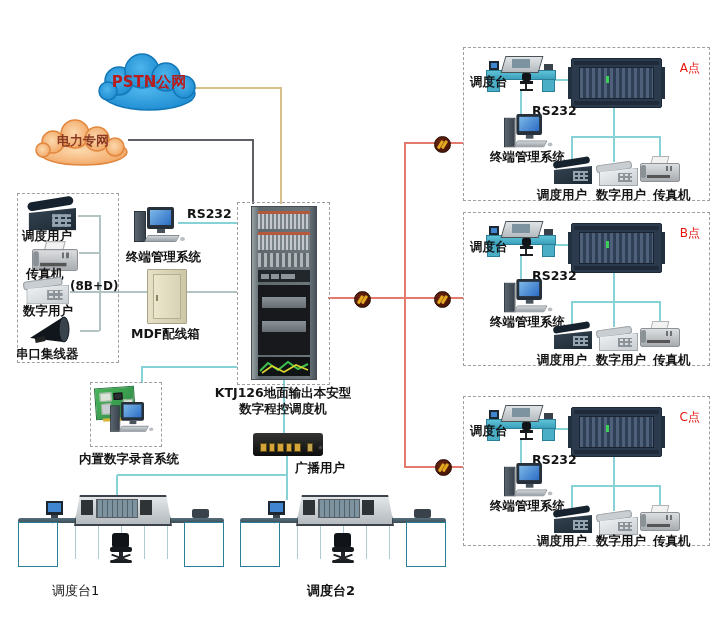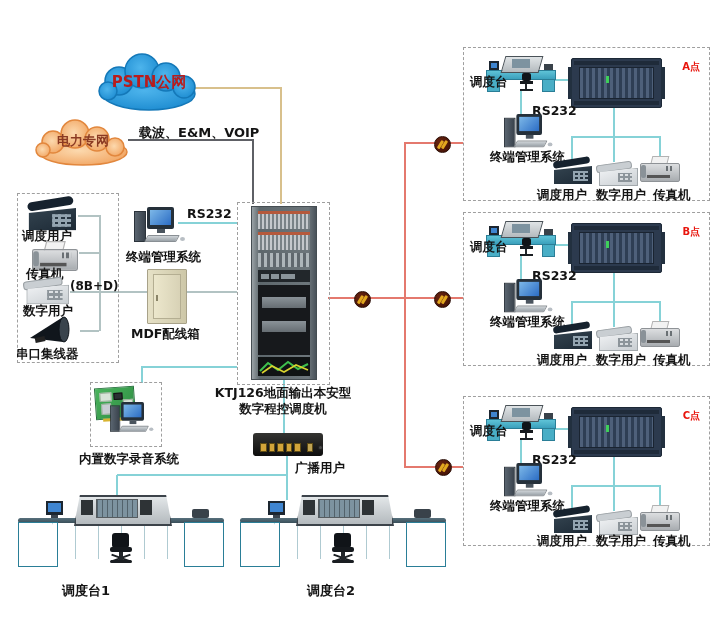--- a/index.html
+++ b/index.html
@@ -138,21 +138,21 @@
   .sconsole .smsc{left:5px;top:7px;width:6px;height:5px;background:#3f85d0}
   .sconsole .sphone{left:58px;top:8px;width:9px;height:6px;background:#39424a}
   .schair{position:absolute;width:14px;height:18px}
   .schair i{position:absolute;display:block}
   .schair .bk{left:2px;top:0;width:9px;height:8px;background:#101418;border-radius:2px}
   .schair .st{left:0;top:8px;width:13px;height:3px;background:#15191d}
   .schair .pl{left:5px;top:11px;width:2px;height:5px;background:#23272b}
   .schair .bs{left:0;top:16px;width:13px;height:2px;background:#1a1e22}
   
   .site{position:absolute;left:463px;width:245px;height:152px;border:1px dashed #9f9f9f}
-  .site .sname{position:absolute;top:12px;right:9px;font-size:10px;font-weight:700;color:#e8150d}
+  .site .sname{position:absolute;top:12px;right:9px;font-size:12px;font-weight:400;color:#e8150d}
   .site .slabel{position:absolute;font-size:12.5px;font-weight:600;white-space:nowrap}
   .klabel{position:absolute;left:203px;top:385px;width:160px;text-align:center;
       font-size:12.5px;font-weight:600;line-height:16px}
 </style>
 </head>
 <body>
 
 <div id="canvas">
 
   <i class="ln tan" style="left:193px;top:87px;width:89px;height:2px"></i>
@@ -229,21 +229,20 @@
         <circle cx="42" cy="20" r="14"></circle>
       <circle cx="64" cy="25" r="12"></circle>
         <circle cx="82" cy="33" r="9"></circle>
         <circle cx="10" cy="36" r="7"></circle>
     </g>
   </svg>
   <div class="cloudtxt" style="left:33px;top:114px;width:100px;height:54px;color:#8b3a23;font-size:13px">电力专网</div>
 
   <div class="lbl lbl13" style="left:173px;top:51px;line-height:20px">
   </div>
-  <div class="lbl lbl13" style="left:139px;top:125px">载波、E&amp;M、VOIP</div>
 
   <div class="dashbox" style="left:17px;top:193px;width:100px;height:168px"></div>
 
   <div class="ph-dark" style="left:26px;top:198px;transform:scale(1.25);transform-origin:top left">
     <i class="hs"></i>
       <i class="bd"></i>
       <i class="kp"></i>
   </div>
   <div class="lbl" style="left:22px;top:228px">调度用户</div>
 
@@ -358,21 +357,21 @@
       <i class="cphone"></i>
     <div class="chair" style="left:92px;top:38px">
       <i class="l1"></i>
         <i class="l2"></i>
         <i class="bk"></i>
         <i class="st"></i>
         <i class="pl"></i>
         <i class="bs"></i>
     </div>
   </div>
-  <div class="lbl lbl13" style="left:62px;top:583px;font-weight:700">调度台1</div>
+  <div class="lbl lbl13" style="left:52px;top:583px;font-weight:400">调度台1</div>
 
   <div class="console" style="left:240px;top:495px">
     <i class="dtop"></i>
       <i class="ped pl2"></i>
       <i class="ped pr2"></i>
       <i class="front"></i>
     <i class="bpanel"></i>
       <i class="pm1"></i>
       <i class="pscr"></i>
       <i class="pm2"></i>

